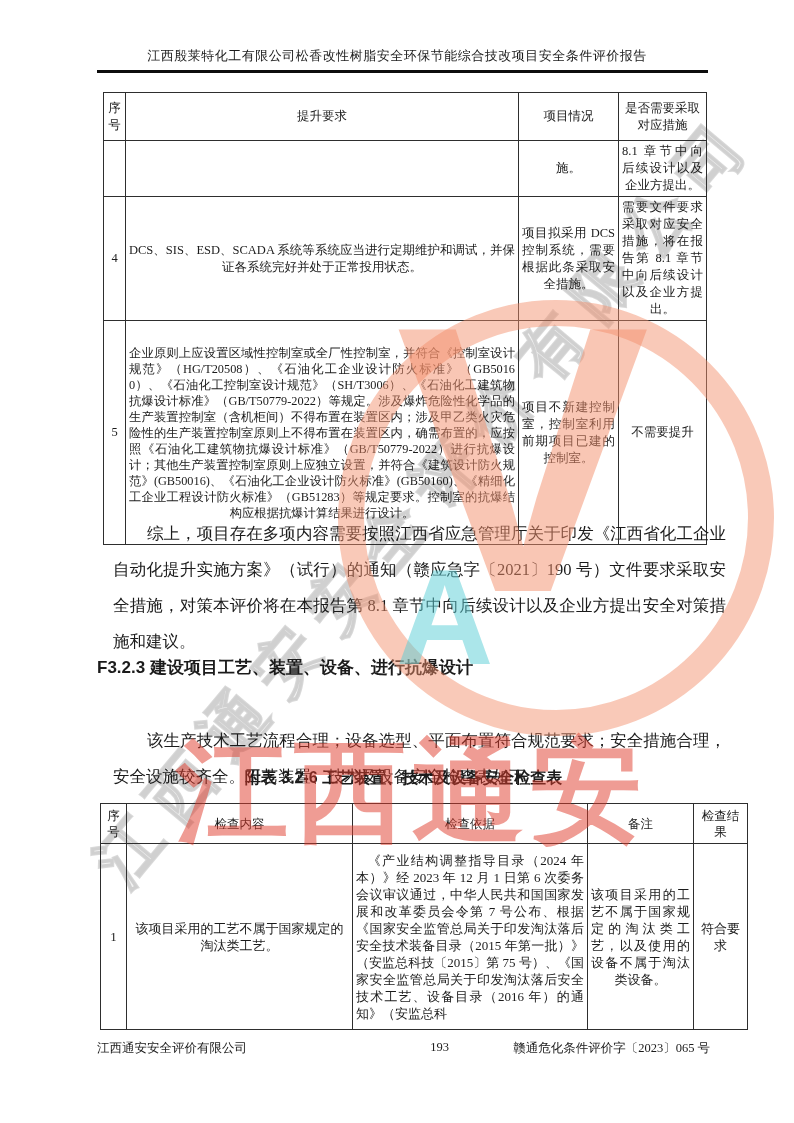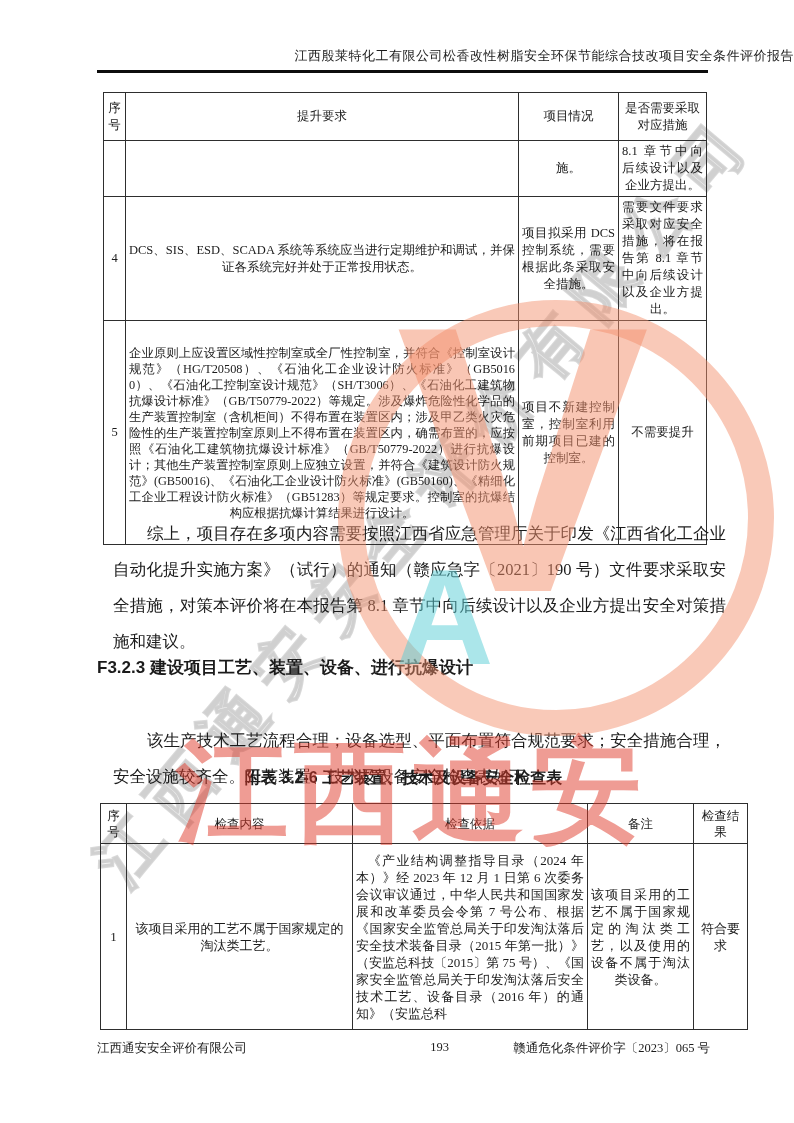--- a/index.html
+++ b/index.html
@@ -36,21 +36,21 @@
   .wm-red {
     position:absolute; left:176px; top:736px; line-height:1;
     font-family:"Liberation Sans","DejaVu Sans",sans-serif;
     font-weight:bold; font-size:112px; letter-spacing:6px;
     color:rgba(224,58,42,0.5); z-index:4; pointer-events:none; white-space:nowrap;
   }
   
   .content { position:absolute; inset:0; z-index:2; }
   .header-title {
     position:absolute; top:47px; left:0; right:0;
-    text-align:right; font-size:13px; letter-spacing:0.5px;
+    text-align:center; font-size:13px; letter-spacing:0.5px;
   }
   .header-rule { position:absolute; top:70px; left:97px; width:611px; height:2.5px; background:#0d0d0d; }
 
   table { border-collapse:collapse; table-layout:fixed; }
   td,th {
     border:1px solid #2e2e2e; vertical-align:middle;
     font-size:12.5px; line-height:16px; padding:2px 3px;
     font-weight:normal; word-break:break-all;
   }
   th { text-align:center; }

